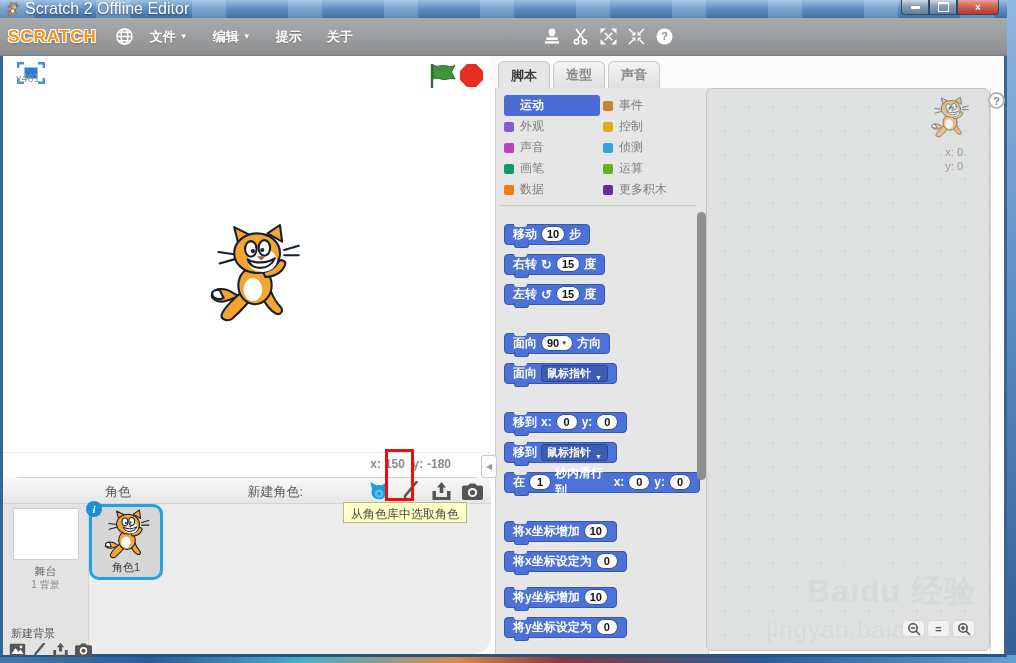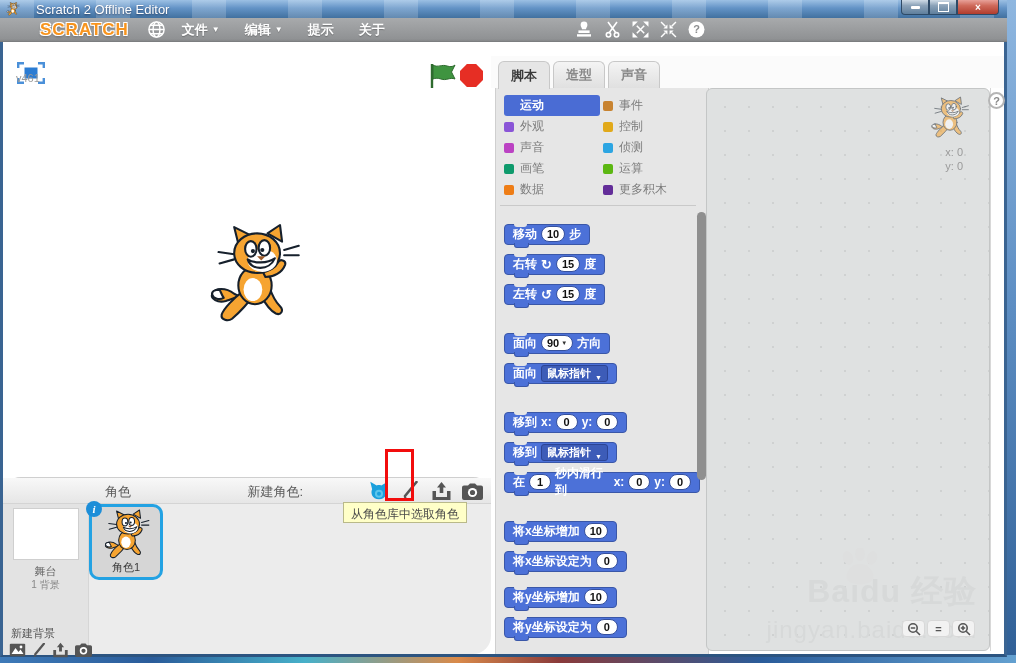--- a/index.html
+++ b/index.html
@@ -9,32 +9,32 @@
     background:linear-gradient(90deg,#3e7ab8,#2a5c9a 15%,#47b0c9 30%,#d98a4a 45%,#8a3a3a 55%,#2a5c9a 75%,#63a0d0 100%);}
   
   #window{position:absolute;left:0;top:0;width:1007px;height:657px;z-index:2;
     border-left:3px solid #3a6492;border-right:3px solid #3a6492;border-bottom:3px solid #2c5480;
     box-sizing:border-box;background:#fff;}
   #titlebar{position:absolute;left:-3px;top:0;width:1007px;height:18px;
     background:linear-gradient(180deg,#9cc0e4 0%,#6393c6 45%,#41709f 100%);display:flex;align-items:center;color:#fff;}
   #titlebar::before{content:"";position:absolute;inset:0;
     background:repeating-linear-gradient(90deg,rgba(255,255,255,.18) 0 34px,rgba(255,255,255,0) 34px 96px);}
   .title-icon{width:14px;height:14px;margin:0 5px 0 6px;position:relative;z-index:1;}
-  .title-text{font-size:13px;position:relative;z-index:1;text-shadow:0 1px 2px rgba(0,0,30,.5);margin-left:11px;}
+  .title-text{font-size:16px;position:relative;z-index:1;text-shadow:0 1px 2px rgba(0,0,30,.5);}
   #win-buttons{position:absolute;right:8px;top:0;display:flex;z-index:1;}
   .win-btn{width:28px;height:15px;border:1px solid #2e4a66;border-top:none;box-sizing:border-box;
     background:linear-gradient(180deg,#cfdbe6,#8ba2b8 40%,#5f7f9d);display:flex;align-items:center;justify-content:center;
     color:#fff;font-size:10px;font-weight:bold;}
   .win-btn.min{border-radius:0 0 0 4px;}
   .win-btn.close{width:42px;border-radius:0 0 4px 0;background:linear-gradient(180deg,#e8a199,#cf6a5b 40%,#b13c2d);}
   .min-bar{width:9px;height:3px;background:#fff;border-radius:1px;}
   .max-box{width:9px;height:7px;border:1px solid #fff;border-top:2px solid #fff;}
-  #menubar{position:absolute;left:-3px;top:18px;width:1007px;height:24px;
+  #menubar{position:absolute;left:-3px;top:18px;width:1007px;height:38px;
     background:linear-gradient(180deg,#a8aaac,#909294 90%,#86888a);border-bottom:1px solid #7c7e80;box-sizing:border-box;
-    display:flex;align-items:center;padding-left:32px;}
+    display:flex;align-items:center;}
   #logo{margin-left:8px;font-size:17px;font-weight:800;letter-spacing:1px;color:#f7941e;
     text-shadow:-1px -1px 0 #fff,1px -1px 0 #fff,-1px 1px 0 #fff,1px 1px 0 #fff,0 2px 3px rgba(0,0,0,.35);}
   .mb-icon{margin-left:18px;display:flex;align-items:center;}
   #menu-items{display:flex;margin-left:16px;gap:25px;}
   .menu-item{color:#fff;font-size:13px;font-weight:bold;display:flex;align-items:center;gap:4px;cursor:default;
     text-shadow:0 1px 1px rgba(0,0,0,.25);}
   .menu-caret{font-size:8px;}
   #menu-tools{display:flex;align-items:center;gap:11px;margin-left:190px;}
   .tool-icon{display:flex;align-items:center;}
   
@@ -236,20 +236,27 @@
             <path d="M4 1 V25" stroke="#2e6b2e" stroke-width="2.4"></path>
             <path fill="#3f9440" stroke="#2e6b2e" stroke-width="1" d="M5 2 C10 5 14 1 19 3 C23 4.5 26 3 27 2 L23.5 9 L27 16 C22 14 18 18 13 16 C9 14.5 6.5 15.5 5 16 Z"></path>
           </svg>
           <div id="stop-btn"></div>
         </div>
         <svg id="stage-cat" viewBox="0 0 96 96">
             <use href="#scratch-cat"></use>
           </svg>
       </div>
 
+      <div id="readout-row">
+        <div id="readout">
+          <span>x:</span><span>150</span>
+          <span>y:</span><span>-180</span>
+        </div>
+        <div id="panel-collapse">◀</div>
+      </div>
 
       <div id="sprite-panel">
         <div id="sprite-header">
           <span id="sprite-header-title">角色</span>
           <span id="new-sprite-label">新建角色:</span>
           <div id="new-sprite-icons">
             <span class="ns-icon">
               <svg width="23" height="22" viewBox="0 0 24 23">
                   <path fill="#1ba0dc" d="M4.5 9.5 L2.5 1.5 L9.5 5.5 C11 4.8 13 4.8 14.5 5.5 L21.5 1.5 L19.5 9.5 C21.5 13.5 19.5 20.5 12 20.5 C4.5 20.5 2.5 13.5 4.5 9.5 Z"></path>
                   <circle cx="12" cy="14.5" r="4.4" fill="#5cc5ec"></circle>

